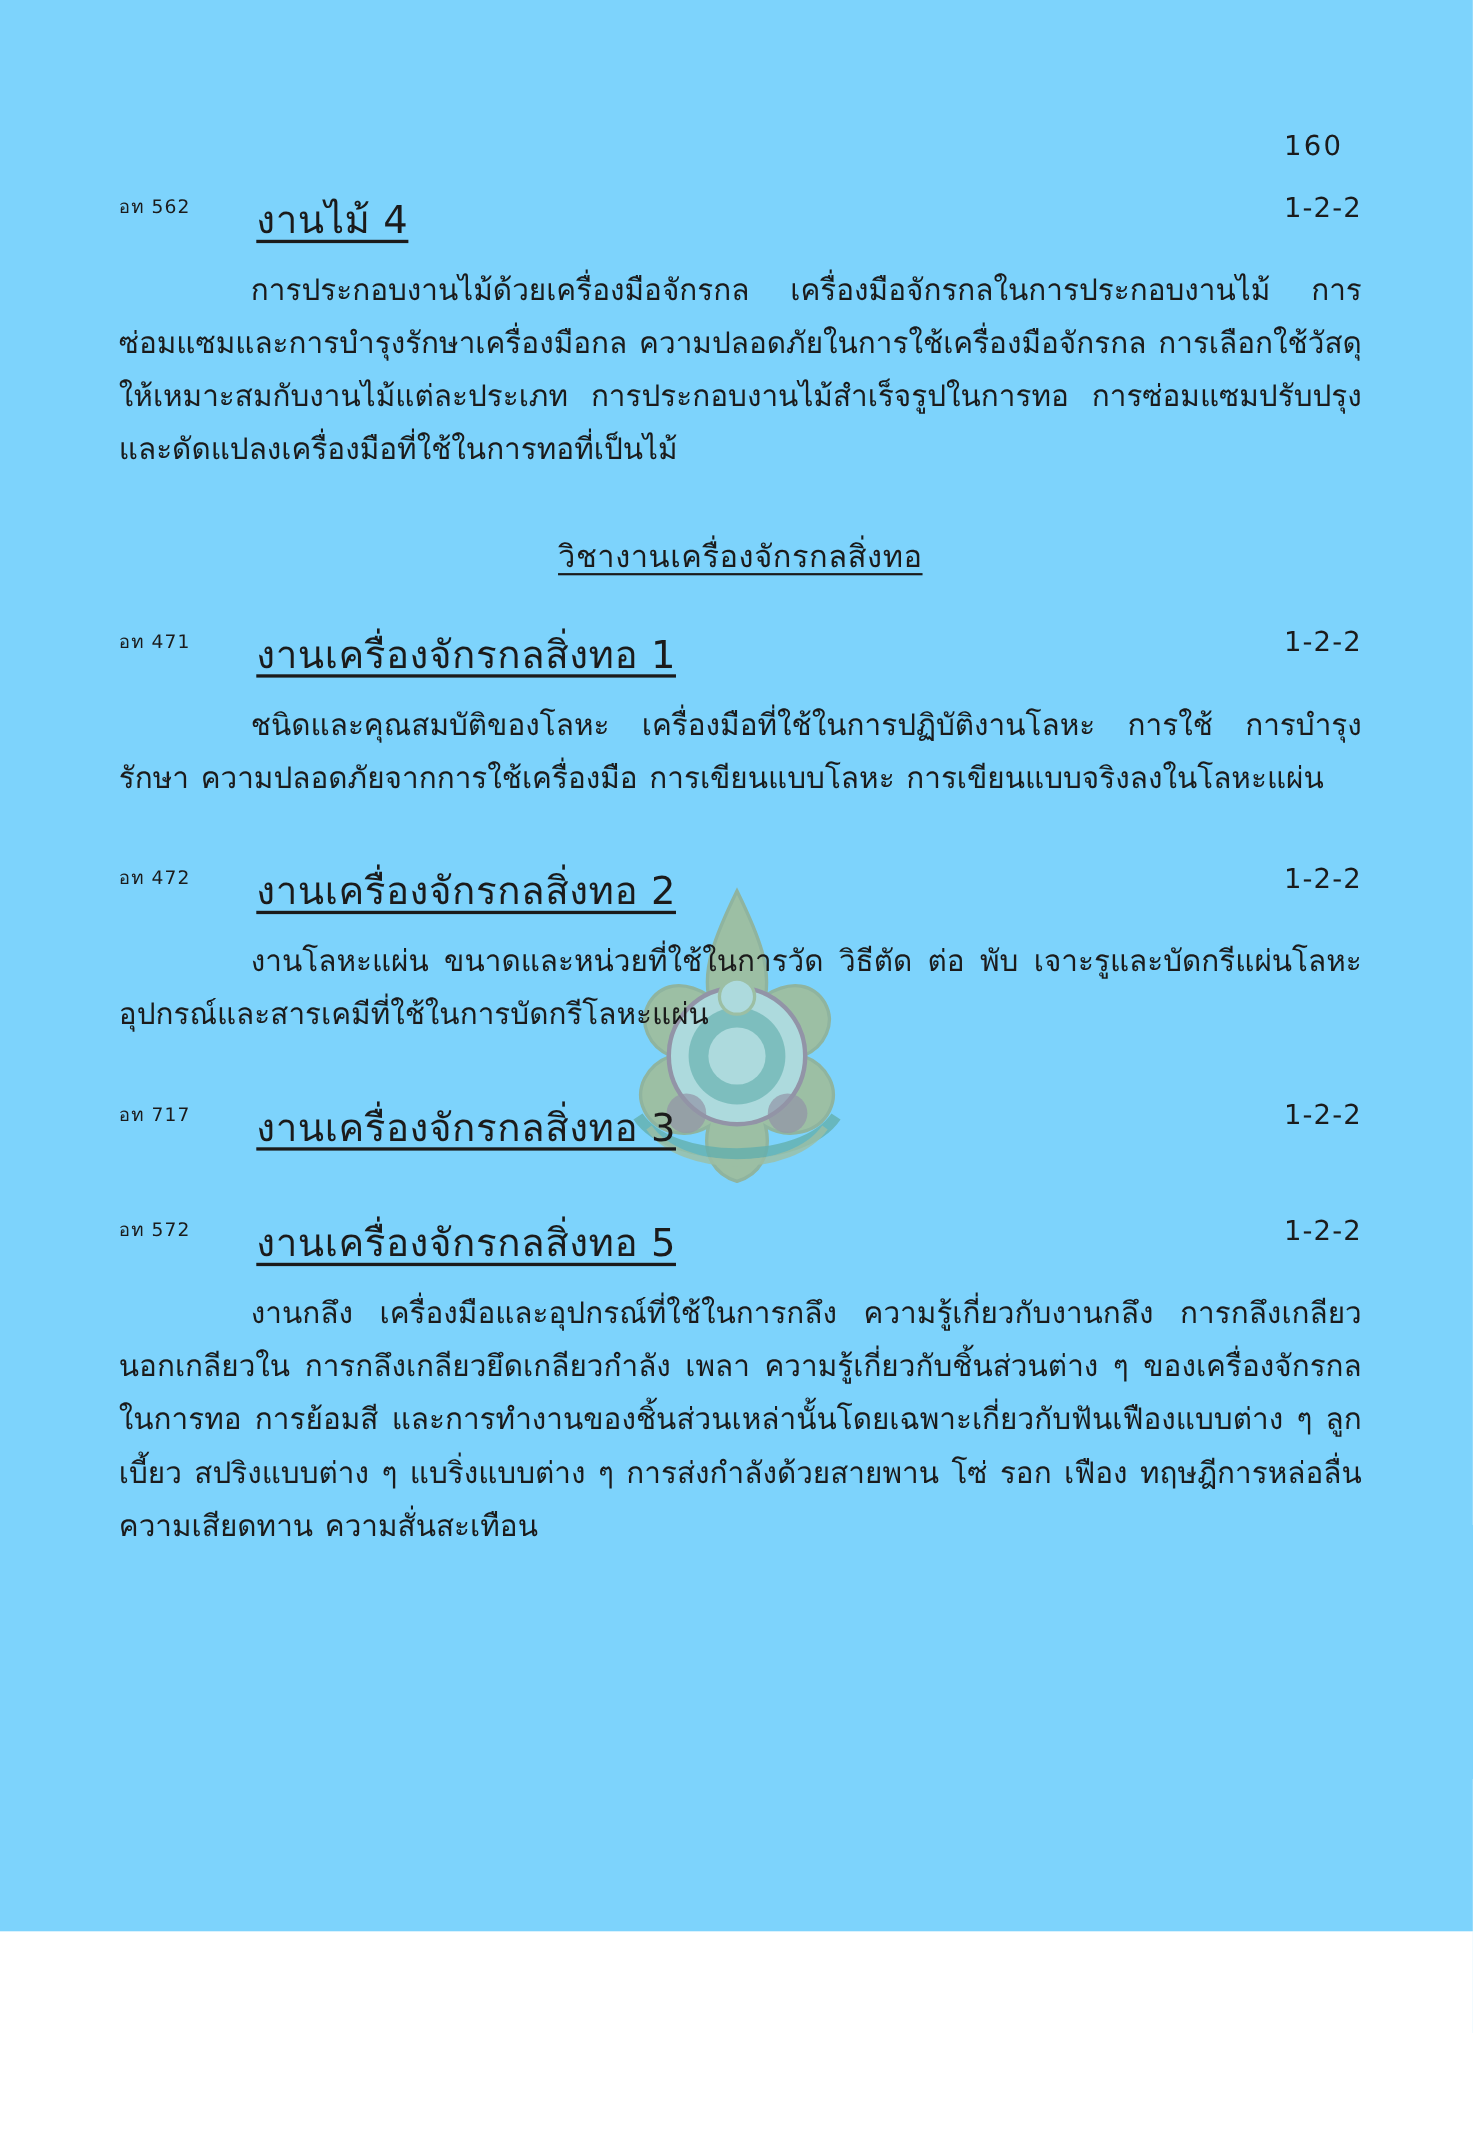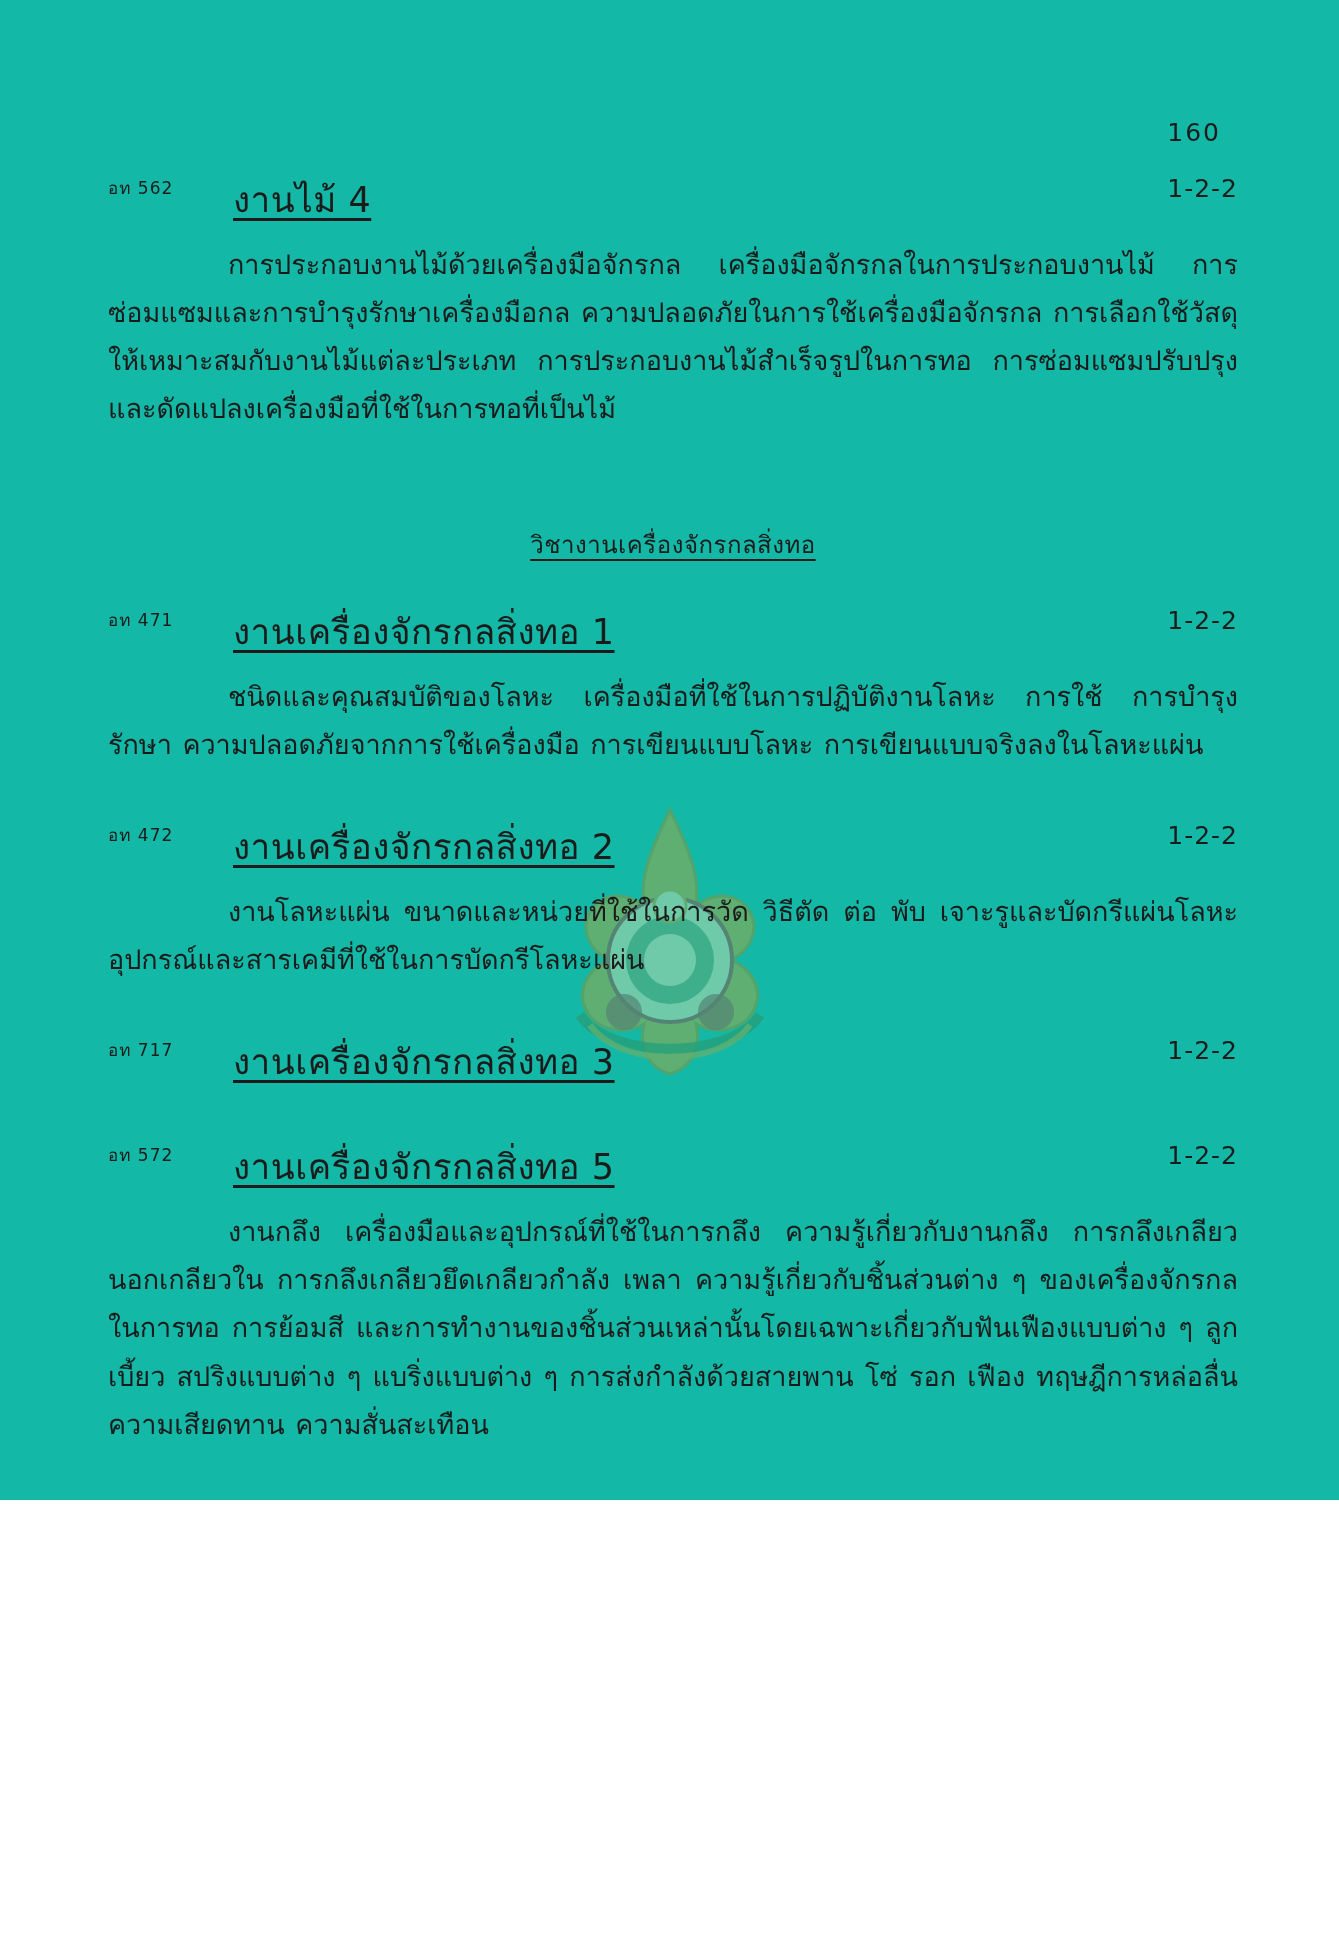--- a/index.html
+++ b/index.html
@@ -6,22 +6,22 @@
     margin: 0;
     padding: 0;
     background: #ffffff;
   }
   body {
     font-family: "DejaVu Sans", sans-serif;
   }
   .page {
     position: relative;
     width: 1339px;
-    height: 1500px;
-    background: #14b8a6;
+    height: 1756px;
+    background: #7dd3fc;
     overflow: hidden;
   }
   .page-number {
     position: absolute;
     top: 118px;
     right: 118px;
     font-size: 25px;
     letter-spacing: 2px;
     color: #1b1b1b;
   }
@@ -67,25 +67,25 @@
     line-height: 1.78;
     color: #1b1b1b;
     text-align: justify;
     text-justify: inter-word;
     text-indent: 120px;
     margin-top: 14px;
     word-spacing: 2px;
   }
   .section-heading {
     text-align: center;
-    font-size: 24px;
+    font-size: 28px;
     color: #1b1b1b;
     text-decoration: underline;
     text-underline-offset: 6px;
-    margin-top: 92px;
+    margin-top: 50px;
     margin-bottom: 40px;
     letter-spacing: 0.5px;
   }
   .gap-lg { height: 46px; }
 
   
   .watermark {
     position: absolute;
     left: 50%;
     top: 800px;

